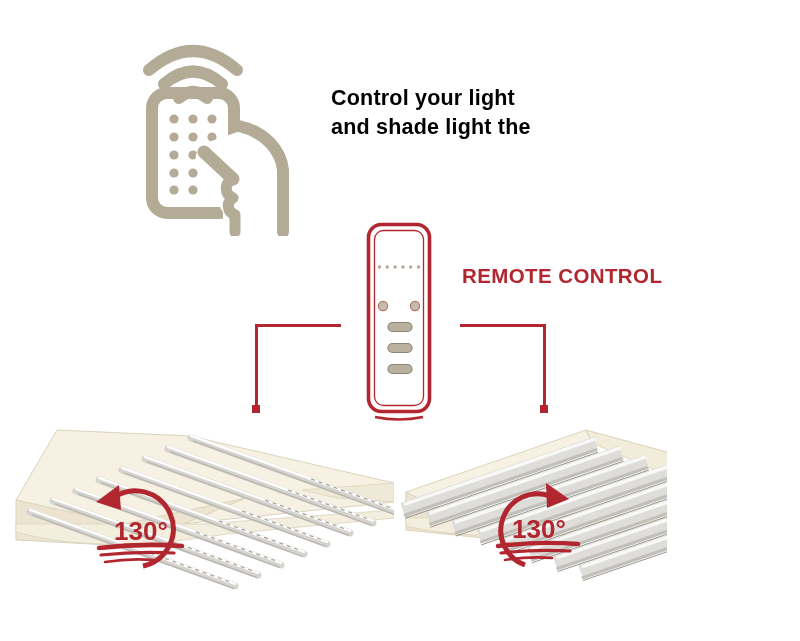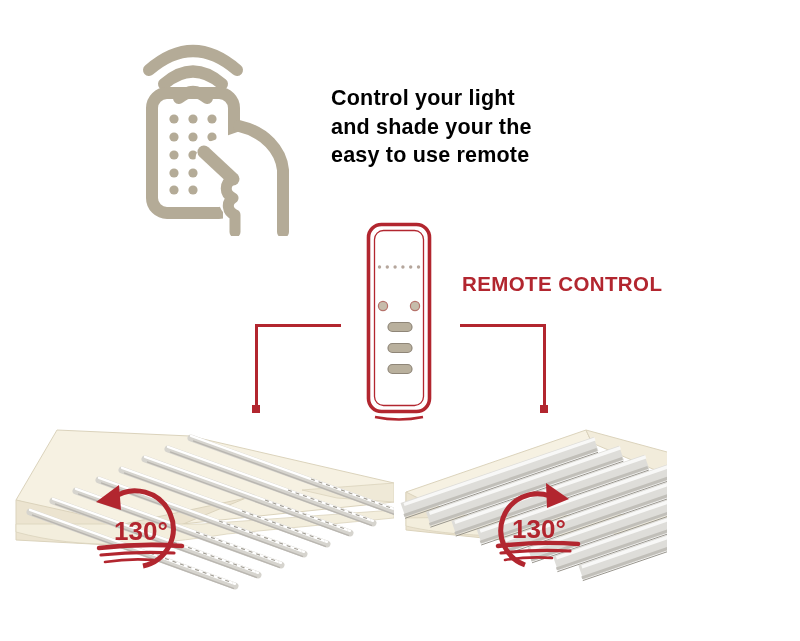--- a/index.html
+++ b/index.html
@@ -4,21 +4,21 @@
 <style>
   html,body{margin:0;padding:0;background:#ffffff;}
   .stage{position:relative;width:667px;height:641px;background:#ffffff;overflow:hidden;
          font-family:"Liberation Sans",sans-serif;}
   .abs{position:absolute;}
   
   .intro{left:331px;top:84px;width:240px;color:#000000;font-weight:bold;
          font-size:21.5px;line-height:28.6px;letter-spacing:0.2px;}
   
   .remote-label{left:462px;top:264px;color:#b2262f;font-weight:bold;
-                font-size:20.5px;letter-spacing:0.4px;white-space:nowrap;margin-top:8px;}
+                font-size:20.5px;letter-spacing:0.4px;white-space:nowrap;}
   
   .conn{background:#b2262f;}
   .conn-h{height:3px;width:86px;top:324px;}
   .conn-v{width:3px;height:84px;top:324px;}
   .conn-dot{width:8px;height:8px;top:405px;background:#b2262f;}
   
   svg text{font-family:"Liberation Sans",sans-serif;}
 </style>
 </head>
 <body>
@@ -56,22 +56,21 @@
       <g fill="none" stroke="#b4ab97" stroke-linecap="round" stroke-linejoin="round">
         <path d="M106,108 C132,114 148,132 150,152 L150,214" stroke-width="12"></path>
         <path d="M71,134 L100,161" stroke-width="13"></path>
         <path d="M100,161 C91,165 91,176 100,180 C93,184 94,194 102,197 L102,214" stroke-width="11"></path>
       </g>
     </g>
   </svg>
 
   <div class="abs intro">
     <div>Control your light</div>
-    <div>and shade your the</div>
-    <div>easy to use remote</div>
+    <div>and shade light the</div>
   </div>
 
   <svg class="abs" style="left:366px;top:222px" width="66" height="200" viewBox="0 0 66 200">
     <path d="M9,195 Q33,200 57,195" fill="none" stroke="#b2262f" stroke-width="2.4"></path>
     <rect x="2.5" y="2.5" width="61" height="187" rx="13" fill="#ffffff" stroke="#b2262f" stroke-width="3.6"></rect>
     <rect x="8.5" y="8.5" width="49" height="175" rx="9" fill="none" stroke="#b2262f" stroke-width="1.3"></rect>
     <g fill="#b5a69c">
       <circle cx="13.5" cy="45" r="1.7"></circle>
         <circle cx="21.3" cy="45" r="1.7"></circle>
         <circle cx="29.1" cy="45" r="1.7"></circle>

